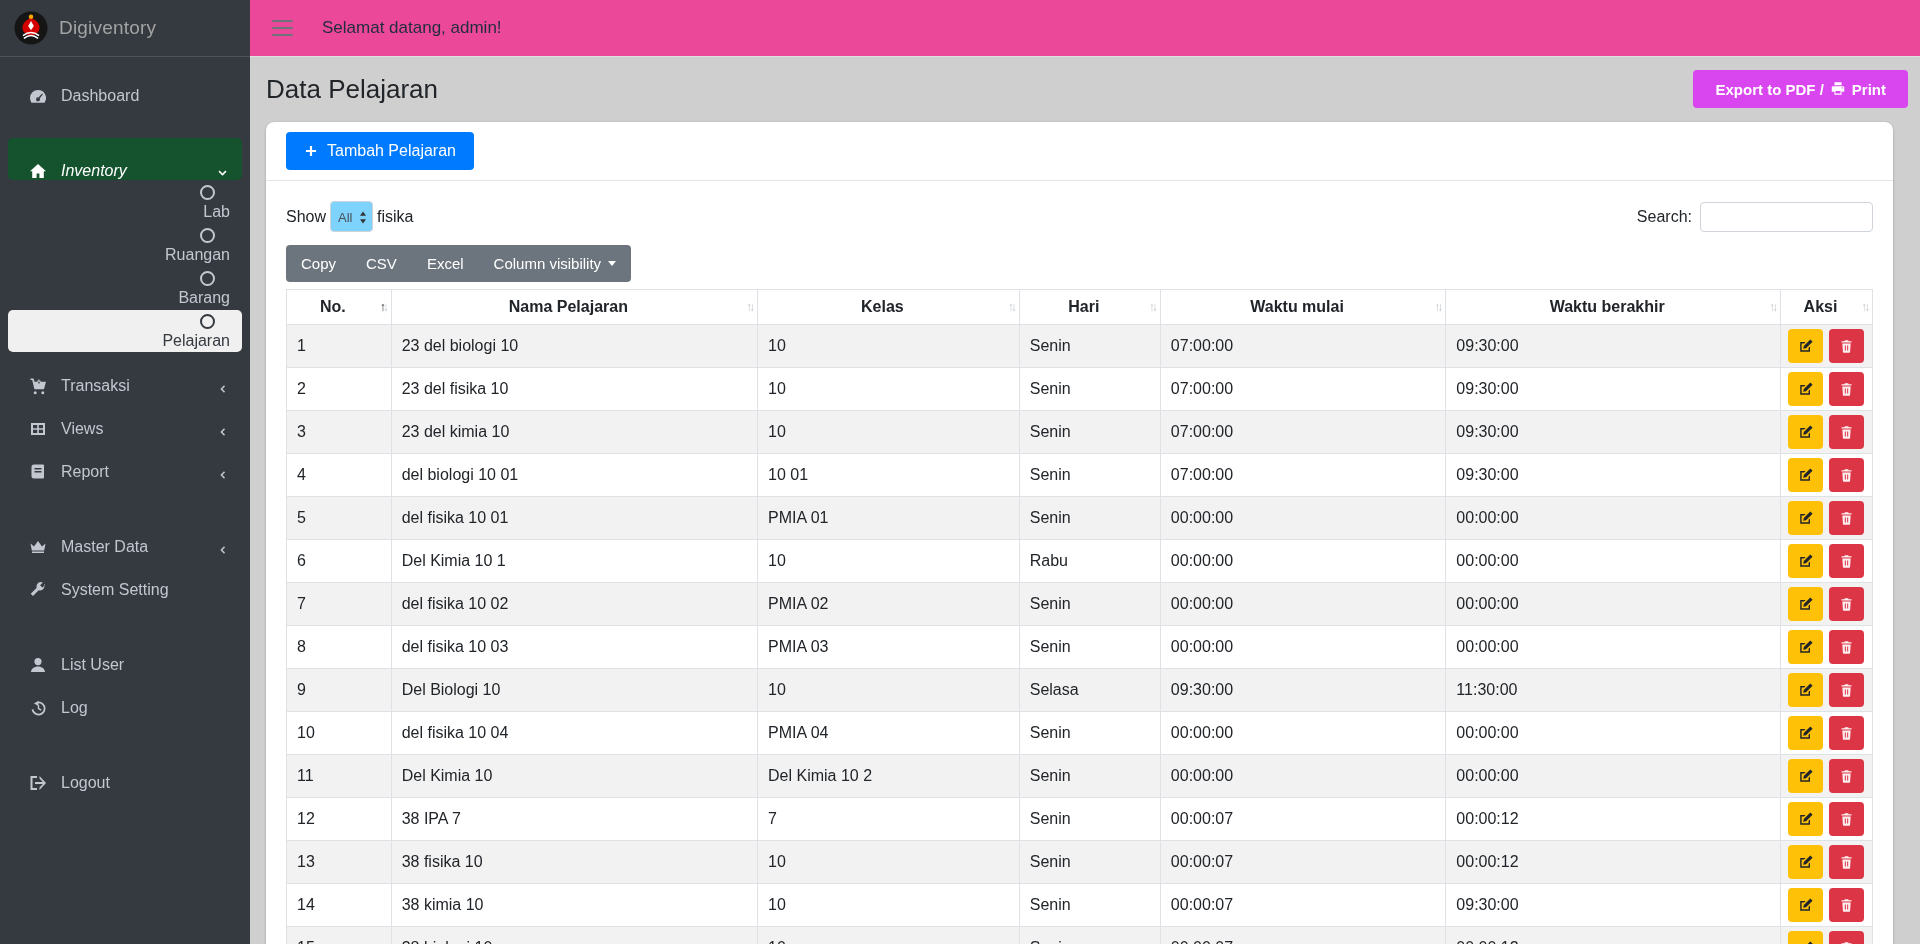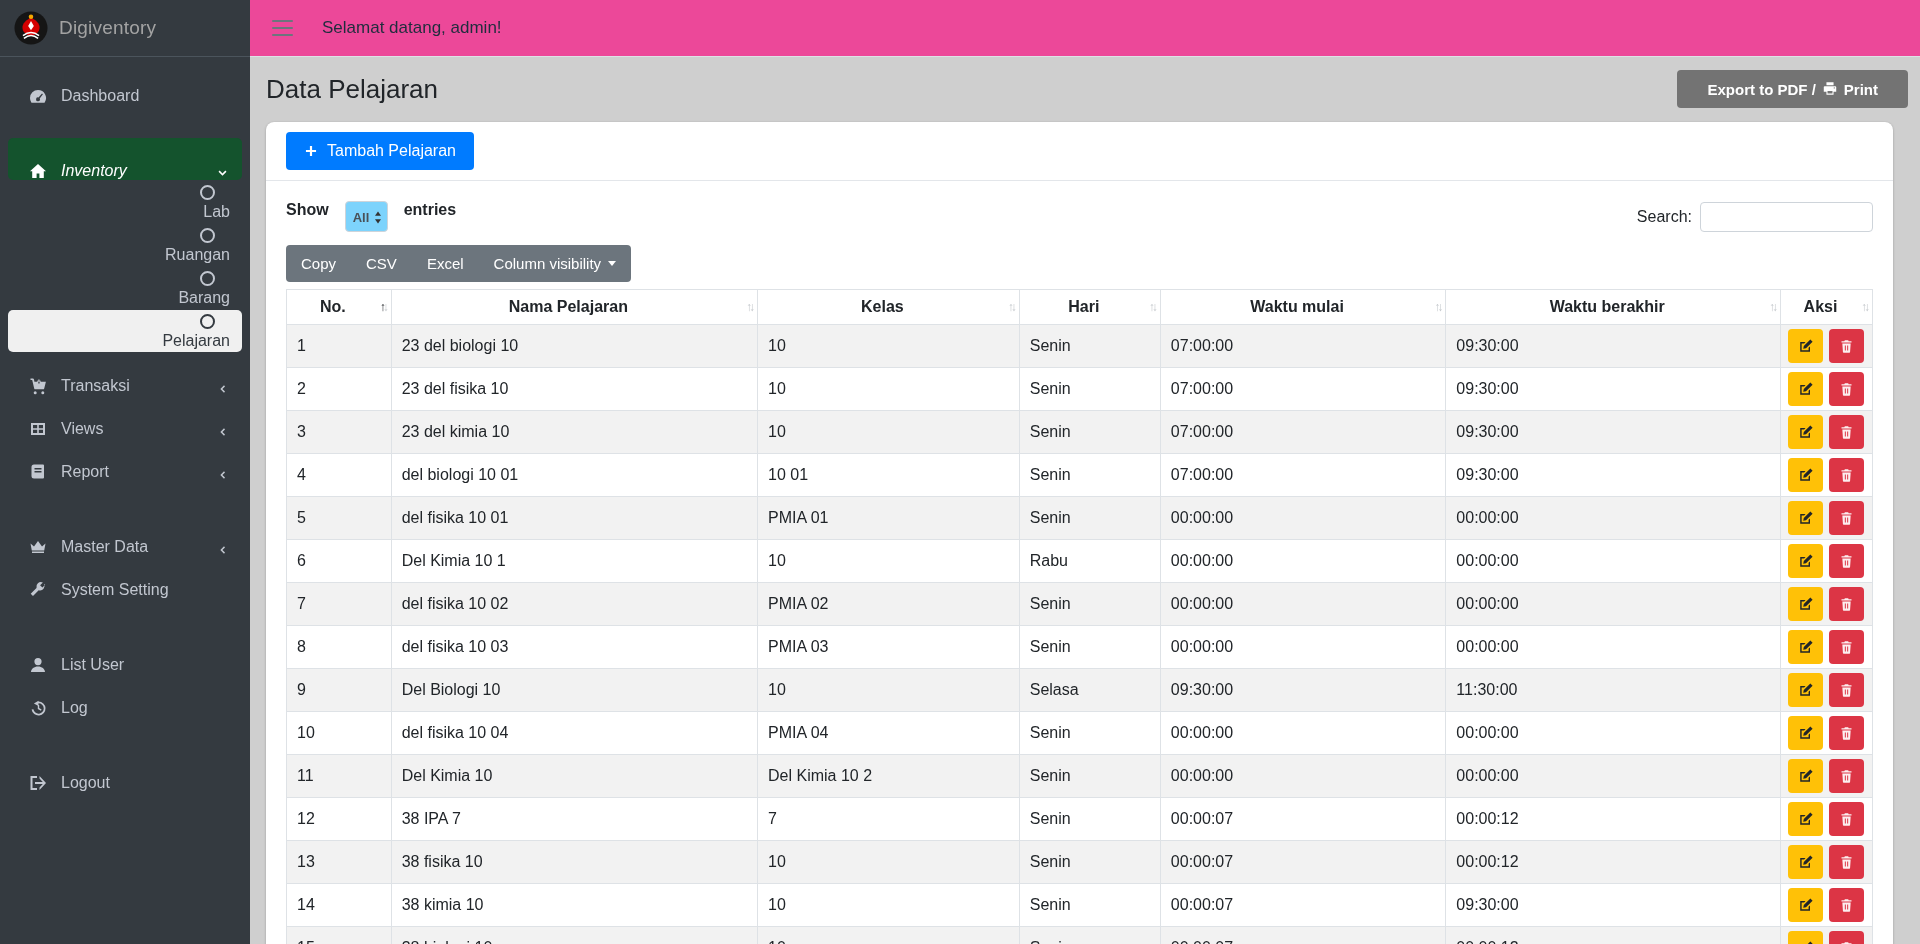--- a/index.html
+++ b/index.html
@@ -28,32 +28,32 @@
   
   .main { margin-left:250px; height:944px; display:flex; flex-direction:column; }
   .navbar { height:57px; background:#ec4899; border-bottom:1px solid #dee2e6; display:flex; align-items:center; padding:0 22px; flex:0 0 57px; }
   .hamburger { width:21px; height:16px; display:flex; flex-direction:column; justify-content:space-between; cursor:pointer; }
   .hamburger span { display:block; height:2.4px; background:#6c757d; border-radius:1px; }
   .greeting { margin-left:29px; font-size:17px; color:#1f2d3d; }
 
   .content { flex:1 1 auto; padding:14px 27px 0 16px; position:relative; }
   .content-header { position:relative; margin-bottom:15px; }
   .page-title { font-size:26px; font-weight:500; color:#212529; line-height:36px; }
-  .btn-export { position:absolute; right:-15px; top:-1px; height:38px; background:#737373; color:#fff; border:none;
-                border-radius:4px; font-size:15px; font-weight:600; padding:0 30px; display:flex; align-items:center; gap:6px;
+  .btn-export { position:absolute; right:-15px; top:-1px; height:38px; background:#d946ef; color:#fff; border:none;
+                border-radius:4px; font-size:15px; font-weight:600; padding:0 22px; display:flex; align-items:center; gap:6px;
                 cursor:pointer; font-family:inherit; }
 
   .card { background:#fff; border-radius:8px; box-shadow:0 0 1px rgba(0,0,0,.12), 0 1px 3px rgba(0,0,0,.2); }
   .card-header { padding:10px 20px; border-bottom:1px solid #e3e6ea; }
   .btn-add { height:38px; background:#007bff; color:#fff; border:none; border-radius:4px; font-size:16px; padding:0 18px;
              display:inline-flex; align-items:center; gap:9px; cursor:pointer; font-family:inherit; }
   .card-body { padding:20px; }
 
   .dt-controls { display:flex; justify-content:space-between; align-items:center; margin-bottom:13px; }
-  .length-wrap { display:flex; gap:16px; font-size:16px; color:#212529;font-weight:bold; }
+  .length-wrap { display:flex; align-items:center; gap:4px; font-size:16px; color:#212529; }
   .length-select { width:43px; height:31px; border:1px solid #ced4da; border-radius:4px; display:flex; align-items:center;
                    justify-content:space-between; padding:2px 5px 0 7px; font-size:13px; color:#495057; cursor:pointer; background:#7dd3fc; }
   .search-wrap { display:flex; align-items:center; gap:8px; font-size:16px; }
   .search-input { width:173px; height:30px; border:1px solid #ced4da; border-radius:4px; padding:0 8px; font-size:15px; font-family:inherit; }
 
   .btn-group { display:inline-flex; margin-bottom:7px; }
   .btn-sec { background:#6c757d; color:#fff; border:none; font-size:15px; height:37px; padding:0 15px; cursor:pointer;
              display:inline-flex; align-items:center; gap:7px; font-family:inherit; }
   .btn-sec:first-child { border-radius:4px 0 0 4px; }
   .btn-sec:last-child { border-radius:0 4px 4px 0; }
@@ -273,21 +273,21 @@
         <div class="dt-controls">
           <div class="length-wrap">
             <span>Show</span>
             <div class="length-select">
               <span>All</span>
               <svg width="8" height="13" viewBox="0 0 8 13" fill="#333">
                   <path d="M4 0.5 7 4.8H1z"></path>
                   <path d="M4 12.5 1 8.2h6z"></path>
                 </svg>
             </div>
-            <span>entries</span>
+            <span>fisika</span>
           </div>
           <div class="search-wrap">
             <span>Search:</span>
             <input class="search-input" type="text" value="" style="">
           </div>
         </div>
 
         <div class="btn-group">
           <button class="btn-sec">
               <span>Copy</span>

